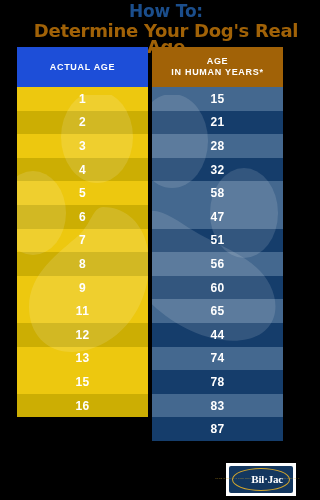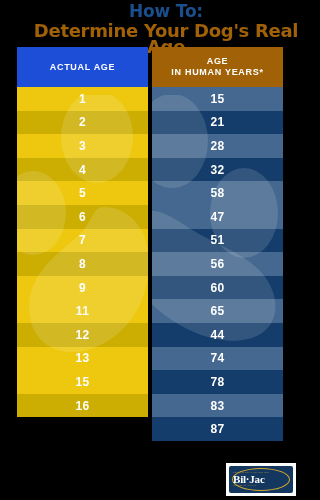--- a/index.html
+++ b/index.html
@@ -102,22 +102,22 @@
     width:64px;height:27px;
     background:#13375F;
     border-radius:2px;
     display:flex;align-items:center;justify-content:center;
     position:relative;
   }
   .logo-oval{
     width:56px;height:21px;
     border:1px solid #D4A72C;
     border-radius:50%;
-    display:flex;flex-direction:column;
-    justify-content:center;
+    display:flex;
+    align-items:center;justify-content:center;
     line-height:1;
   }
   .logo-top{
     font-size:2.4px;color:#D4A72C;letter-spacing:0.3px;
     font-family:"Liberation Serif", serif;
     white-space:nowrap;
   }
   .logo-name{
     font-size:11px;color:#FFFFFF;font-weight:bold;
     font-family:"Liberation Serif", serif;

